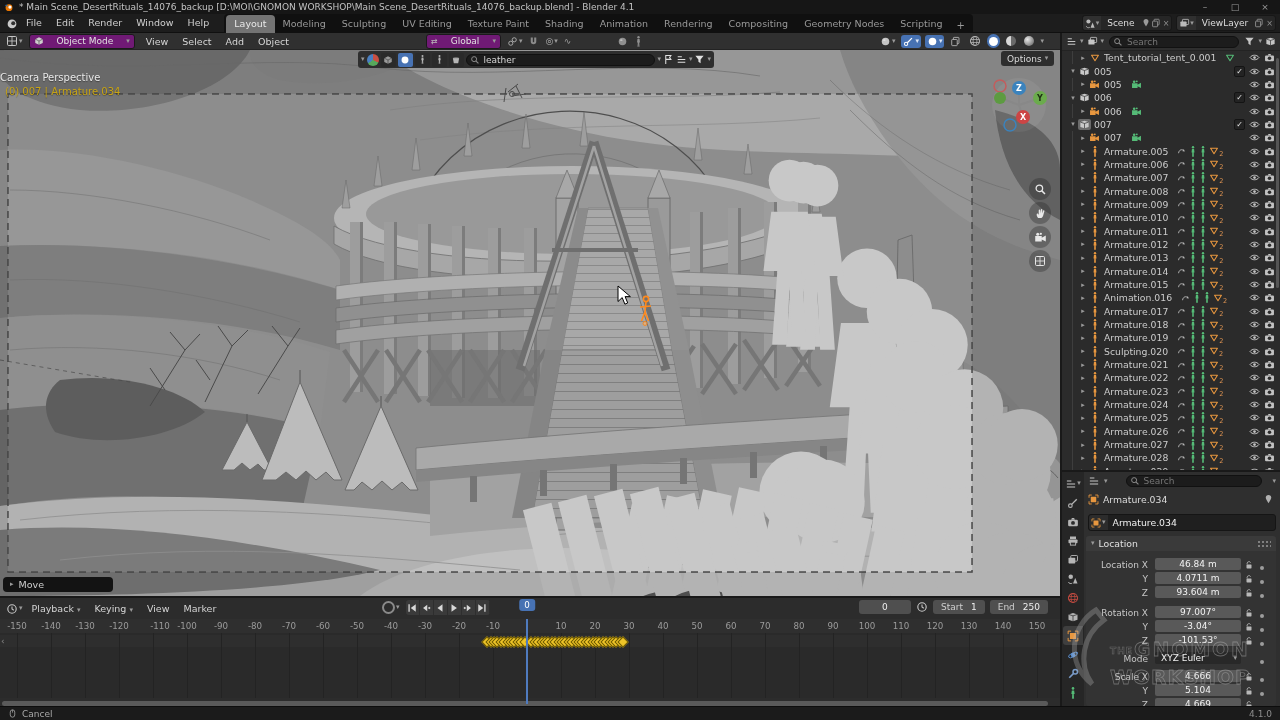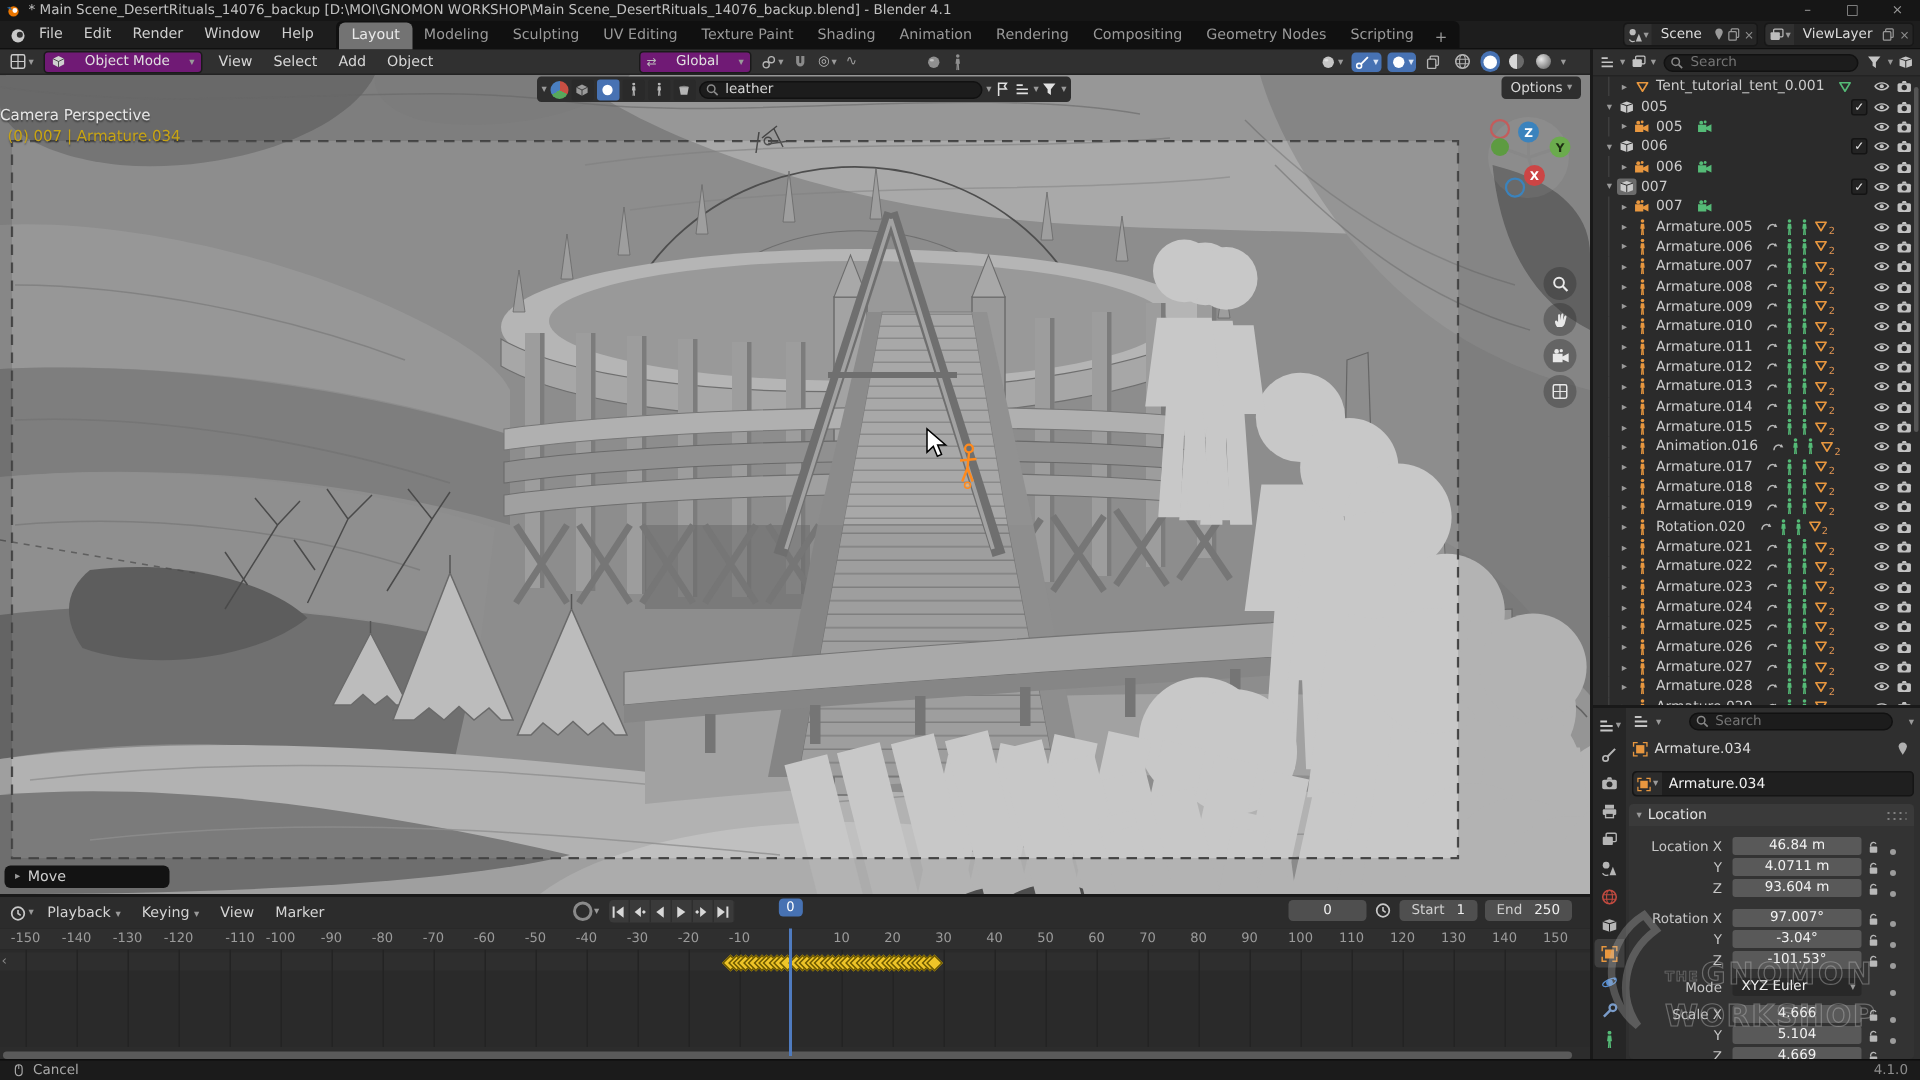--- a/index.html
+++ b/index.html
@@ -1453,21 +1453,21 @@
           </span>
         </div>
         <div class="orow">
           <span class="guide"></span>
        <span class="arrow">▸</span>
        <span class="oicon">
             <svg class="ic" width="8" height="11" viewBox="0 0 10 22" style="color:#e8973f">
               <use href="#sym-fig"></use>
             </svg>
           </span>
-          <span class="name">Rotation.020</span>
+          <span class="name">Sculpting.020</span>
        <span class="mid">
             <svg class="ic" width="10" height="10" viewBox="0 0 16 16" style="color:#b8b8b8">
               <use href="#sym-driver"></use>
             </svg>
             <svg class="ic" width="8" height="11" viewBox="0 0 10 22" style="color:#55bb77">
               <use href="#sym-fig"></use>
             </svg>
             <svg class="ic" width="8" height="11" viewBox="0 0 10 22" style="color:#55bb77">
               <use href="#sym-fig"></use>
             </svg>

